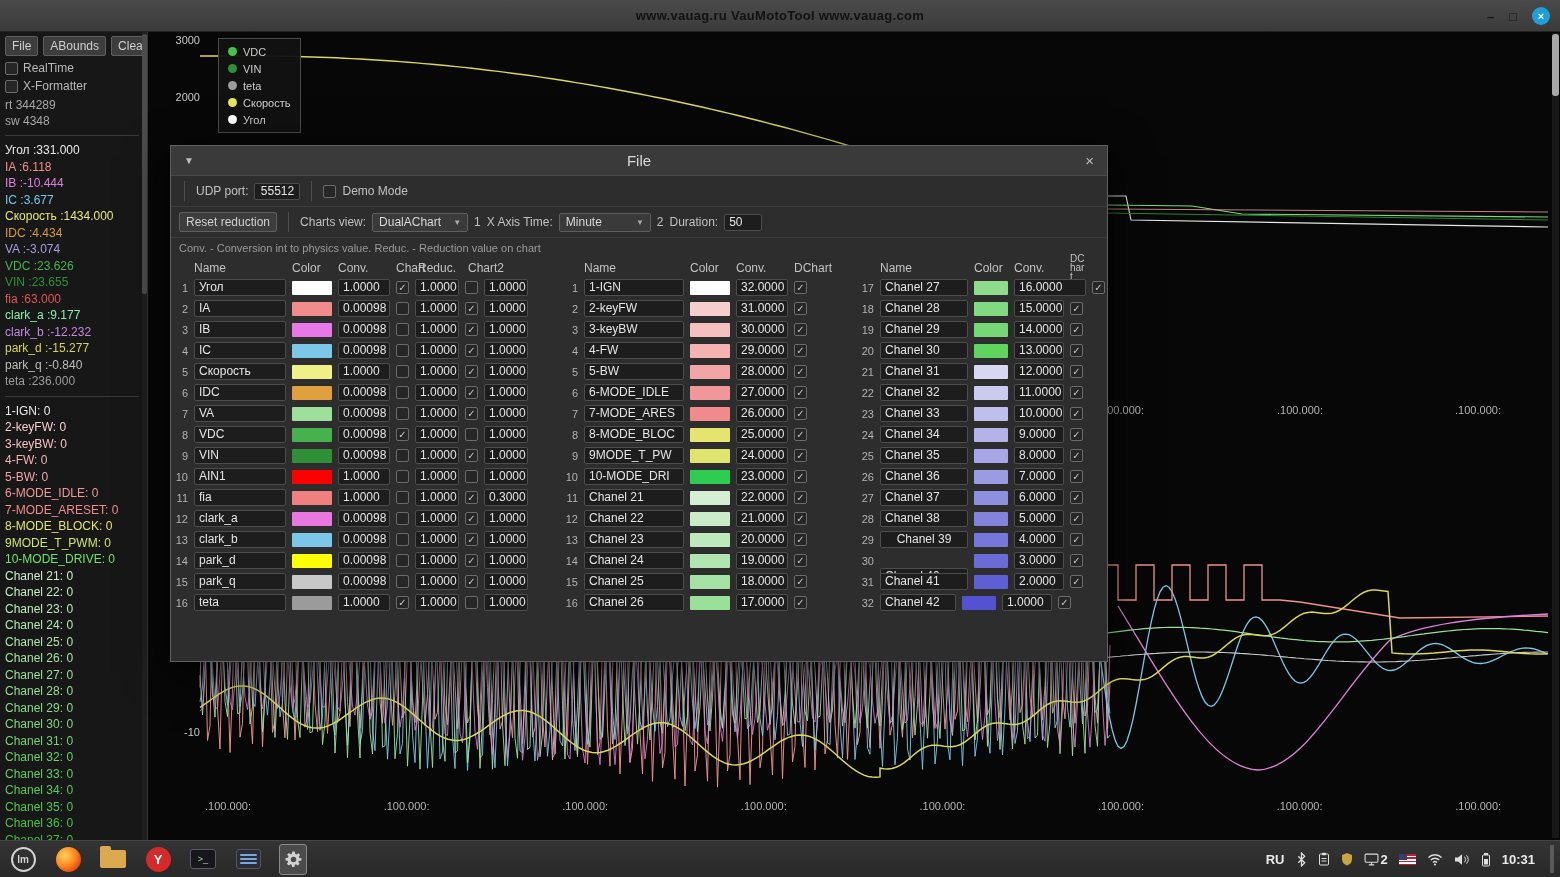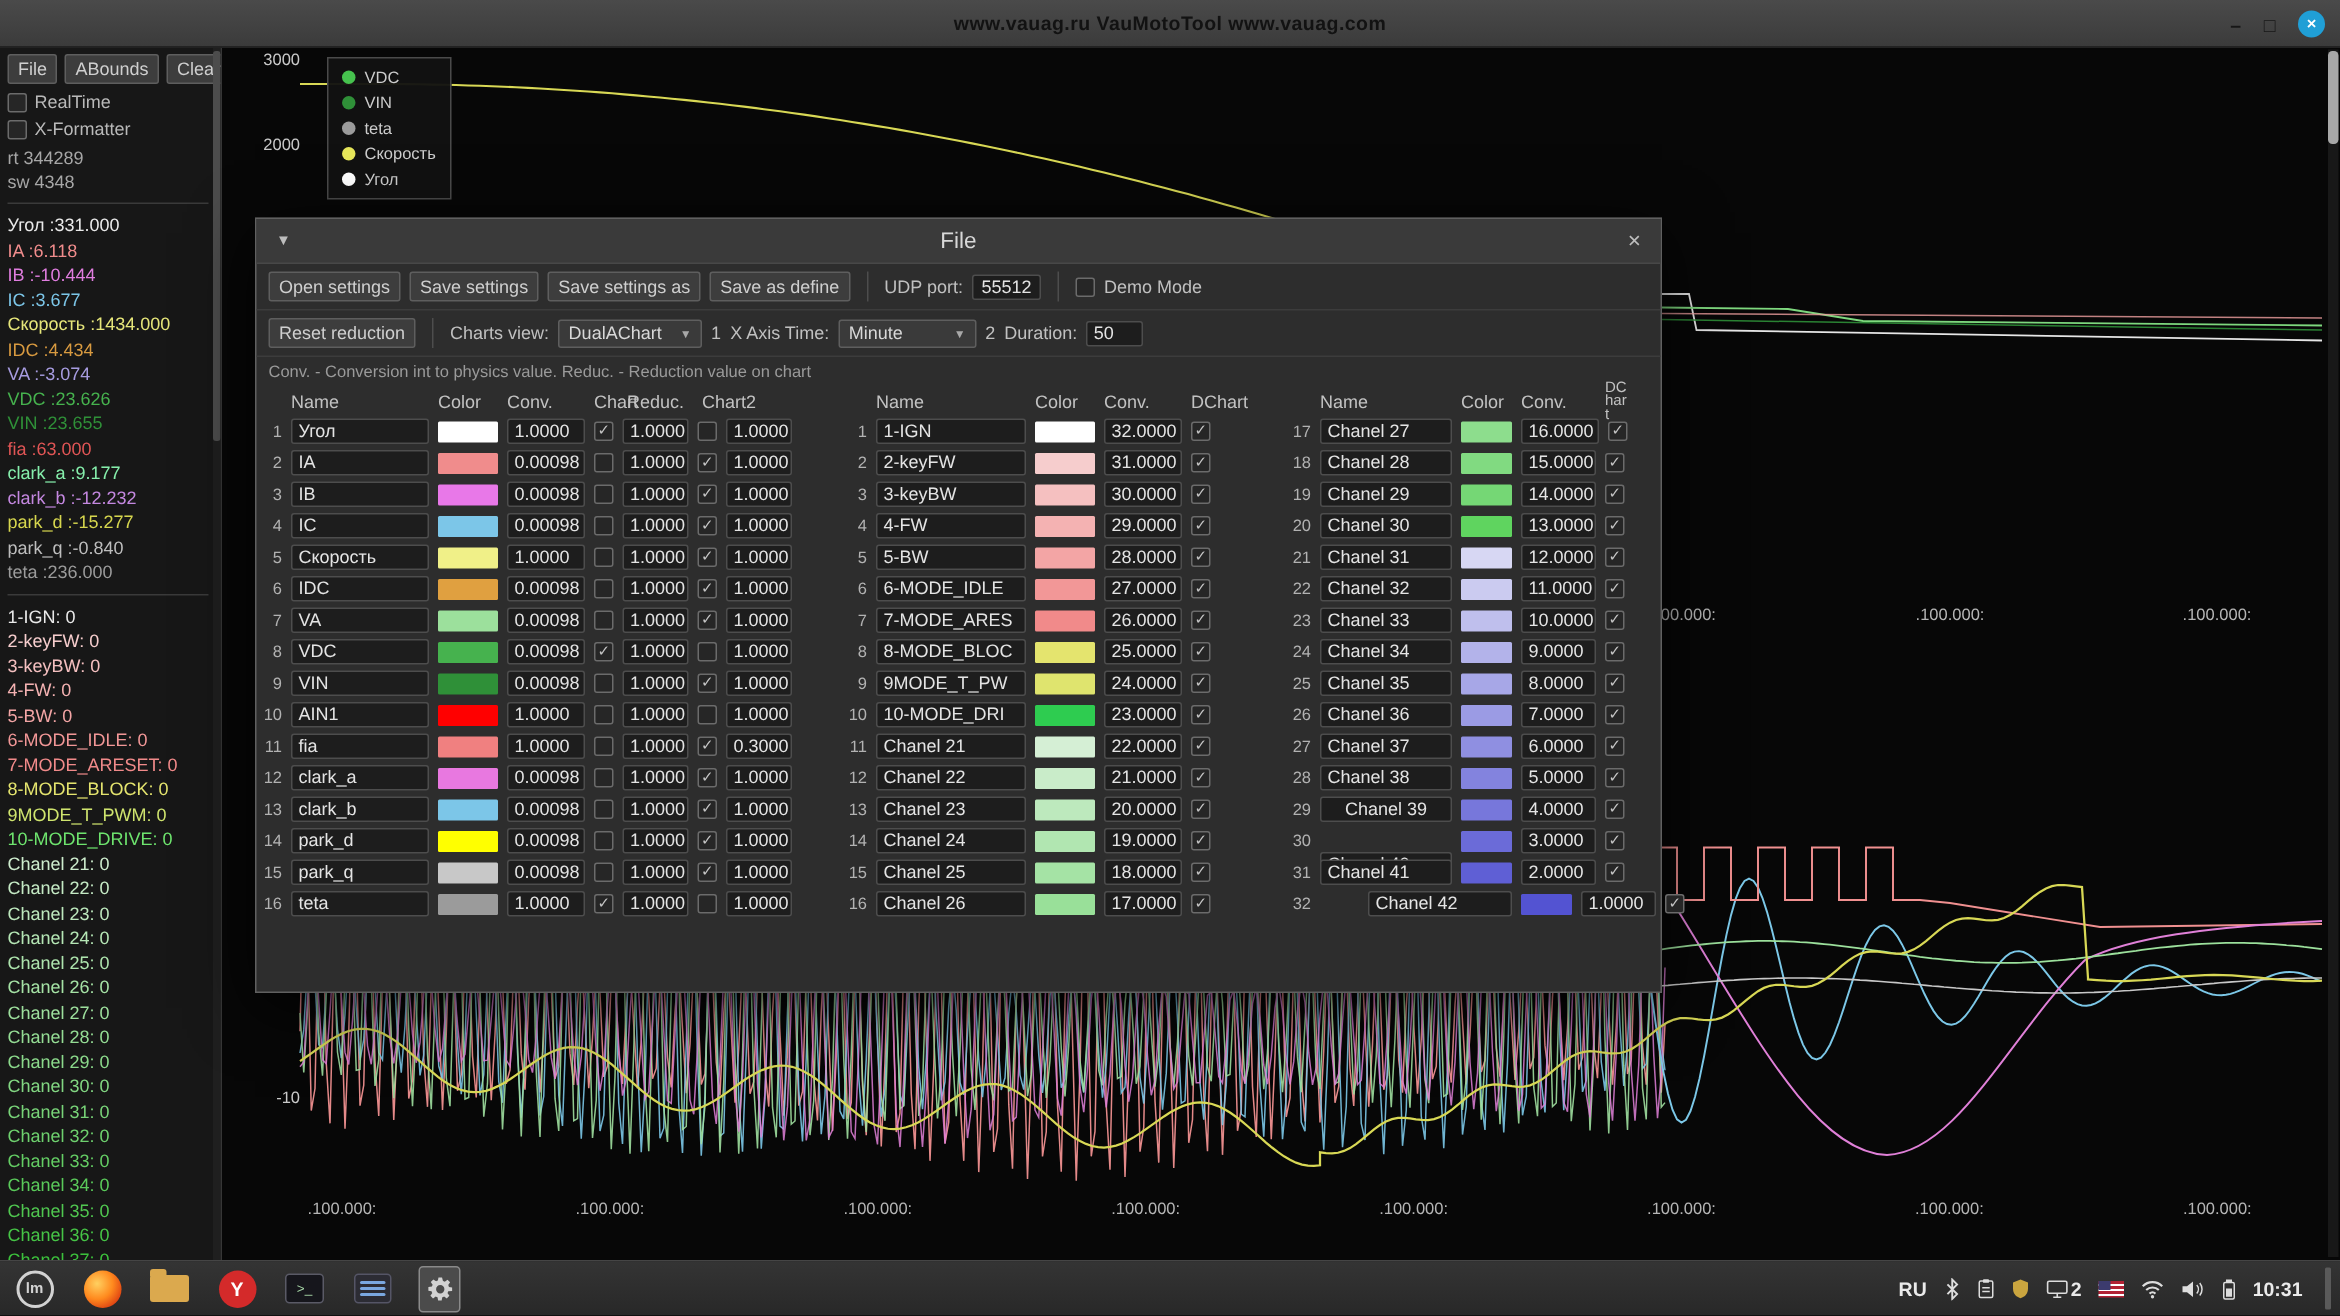--- a/index.html
+++ b/index.html
@@ -234,26 +234,20 @@
 
   <div class="dialog">
     <div class="dlg-title">
       <span class="dlg-collapse">▼</span>
       <span class="dlg-title-text">File</span>
       <span class="dlg-close">×</span>
     </div>
 
 
     <div class="dlg-row">
-      <span style="display:flex;gap:6px;">
-          <button class="btn">Open settings</button>
-          <button class="btn">Save settings</button>
-          <button class="btn">Save settings as</button>
-          <button class="btn">Save as define</button>
-        </span>
       <span class="vsep"></span>
       <span class="dlg-label">UDP port:</span>
       <span class="tfield" style="width:46px;text-align:center;">55512</span>
       <span class="vsep"></span>
       <span class="chkbox"></span>
       <span class="dlg-label">Demo Mode</span>
     </div>
 
     <div class="dlg-row">
       <button class="btn">Reset reduction</button>
@@ -579,21 +573,21 @@
           <span class="th" style="width:88px;">Name</span>
           <span class="th" style="width:34px;">Color</span>
           <span class="th" style="width:50px;">Conv.</span>
           <span class="th th-wrap" style="width:16px;">DChart</span>
         </div>
         <div>
             <div class="trow">
               <span class="tnum">17</span>
               <span class="tfield" style="width: 88px;">Chanel 27</span>
               <span class="swatch" style="background: rgb(141, 221, 141); width: 34px;"></span>
-              <span class="tfield" style="width: 52px;">16.0000</span>
+              <span class="tfield" style="width: 72px;">16.0000</span>
               <span class="chkbox">✓</span>
             </div>
             <div class="trow">
               <span class="tnum">18</span>
               <span class="tfield" style="width: 88px;">Chanel 28</span>
               <span class="swatch" style="background: rgb(129, 218, 129); width: 34px;"></span>
               <span class="tfield" style="width: 50px;">15.0000</span>
               <span class="chkbox">✓</span>
             </div>
             <div class="trow">
@@ -682,21 +676,21 @@
             </div>
             <div class="trow">
               <span class="tnum">31</span>
               <span class="tfield" style="width: 88px;">Chanel 41</span>
               <span class="swatch" style="background: rgb(95, 95, 213); width: 34px;"></span>
               <span class="tfield" style="width: 50px;">2.0000</span>
               <span class="chkbox">✓</span>
             </div>
             <div class="trow">
               <span class="tnum">32</span>
-              <span class="tfield" style="width: 96px; margin-left: 32px;">Chanel 42</span>
+              <span class="tfield" style="width: 76px;">Chanel 42</span>
               <span class="swatch" style="background: rgb(83, 83, 210); width: 34px;"></span>
               <span class="tfield" style="width: 50px;">1.0000</span>
               <span class="chkbox">✓</span>
             </div>
           </div>
       </div>
     </div>
   </div>
 
   <div class="taskbar">

